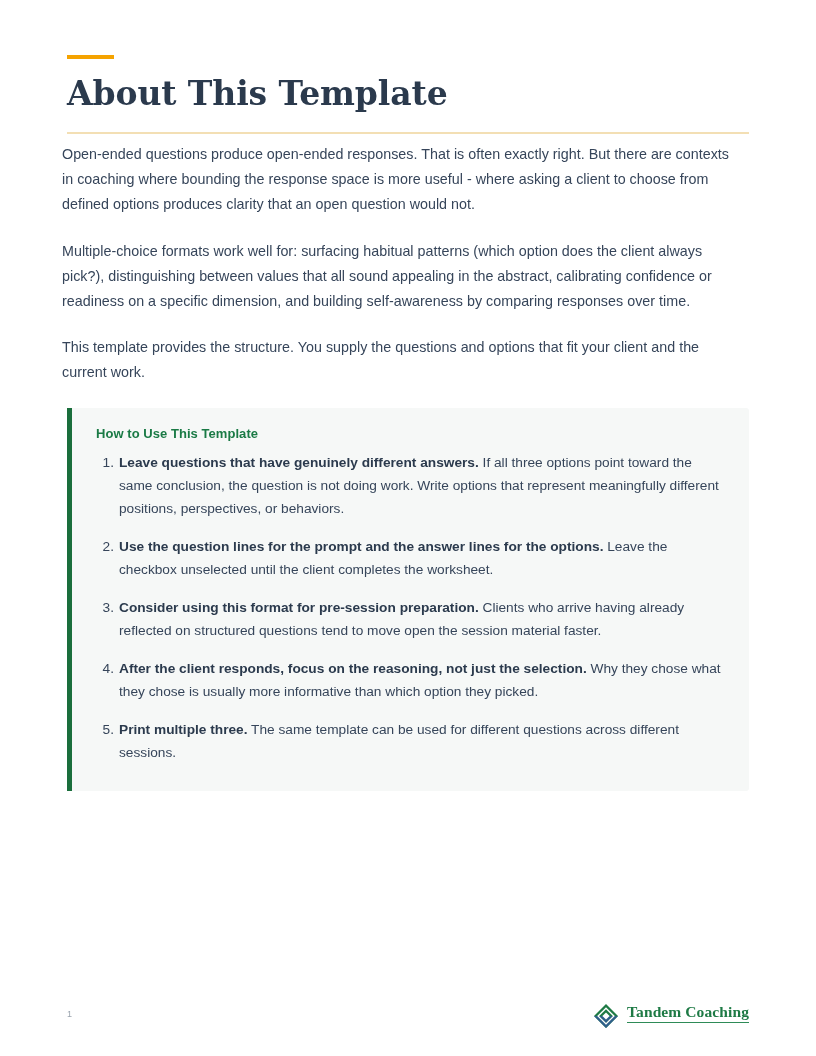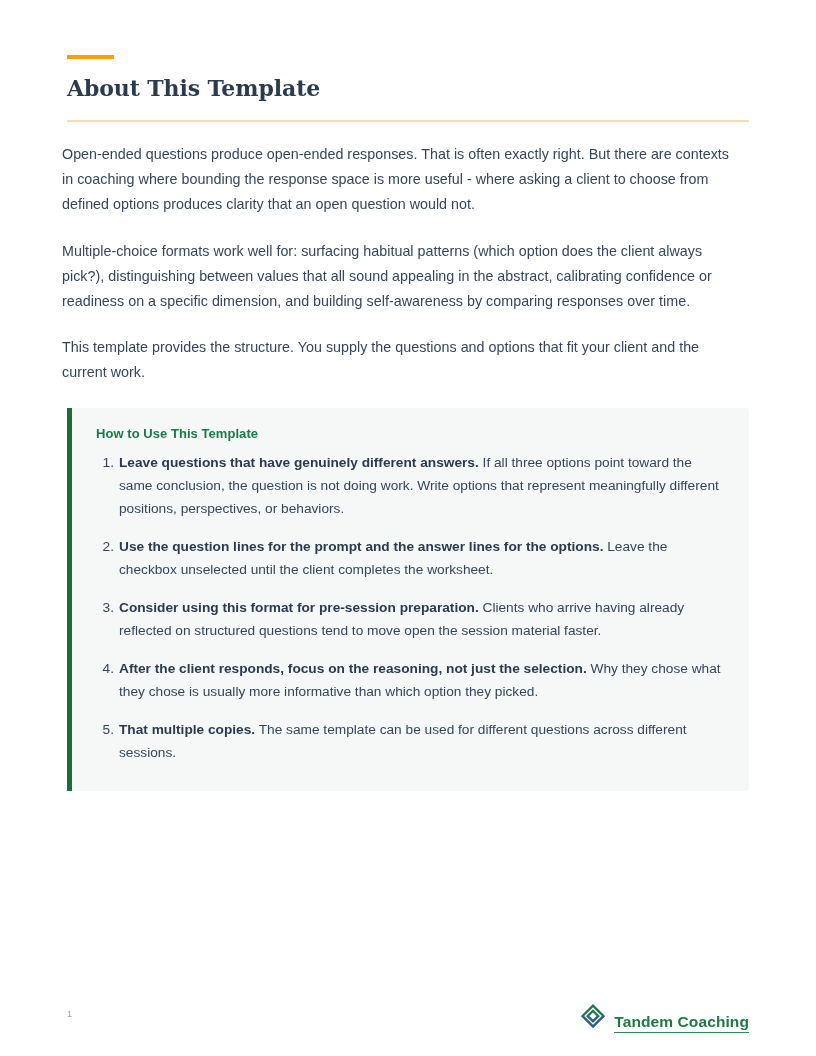--- a/index.html
+++ b/index.html
@@ -25,21 +25,21 @@
     width: 682px;
   }
   .accent-bar {
     width: 47px;
     height: 4px;
     background: #F5A300;
     margin-bottom: 17px;
   }
   .page-title {
     font-family: "DejaVu Serif", "Liberation Serif", serif;
-    font-size: 22px;
+    font-size: 33px;
     font-weight: 700;
     color: #2B3A4D;
     letter-spacing: -0.1px;
     line-height: 1.1;
     margin: 4px 0 20px 0;
   }
   .title-rule {
     width: 682px;
     height: 1.5px;
     background: #F3DFB4;
@@ -118,22 +118,23 @@
     left: 67px;
     top: 1009px;
     font-size: 9px;
     color: #9AA3AE;
   }
   .brand {
     position: absolute;
     right: 67px;
     top: 1003px;
     display: flex;
-    align-items: flex-end;
+    align-items: flex-start;
     gap: 8px;
+    font-family: Liberation Serif, serif;
   }
   .brand-mark { display: block; }
   .brand-name {
     font-size: 15.5px;
     font-weight: 600;
     color: #1E7A45;
     letter-spacing: 0.1px;
     border-bottom: 1.5px solid #2E8B57;
     padding-bottom: 1px;
     line-height: 1.15;
@@ -165,21 +166,21 @@
       <li>
         <b>Use the question lines for the prompt and the answer lines for the options.</b><span> Leave the checkbox unselected until the client completes the worksheet.</span>
       </li>
       <li>
         <b>Consider using this format for pre-session preparation.</b><span> Clients who arrive having already reflected on structured questions tend to move open the session material faster.</span>
       </li>
       <li>
         <b>After the client responds, focus on the reasoning, not just the selection.</b><span> Why they chose what they chose is usually more informative than which option they picked.</span>
       </li>
       <li>
-        <b>That multiple copies.</b><span> The same template can be used for different questions across different sessions.</span>
+        <b>Print multiple three.</b><span> The same template can be used for different questions across different sessions.</span>
       </li>
     </ol>
   </div>
 
   <div class="footer-page-num">1</div>
 
   <div class="brand">
     <span class="brand-mark">
       <svg width="26" height="26" viewBox="0 0 26 26" aria-hidden="true">
 

